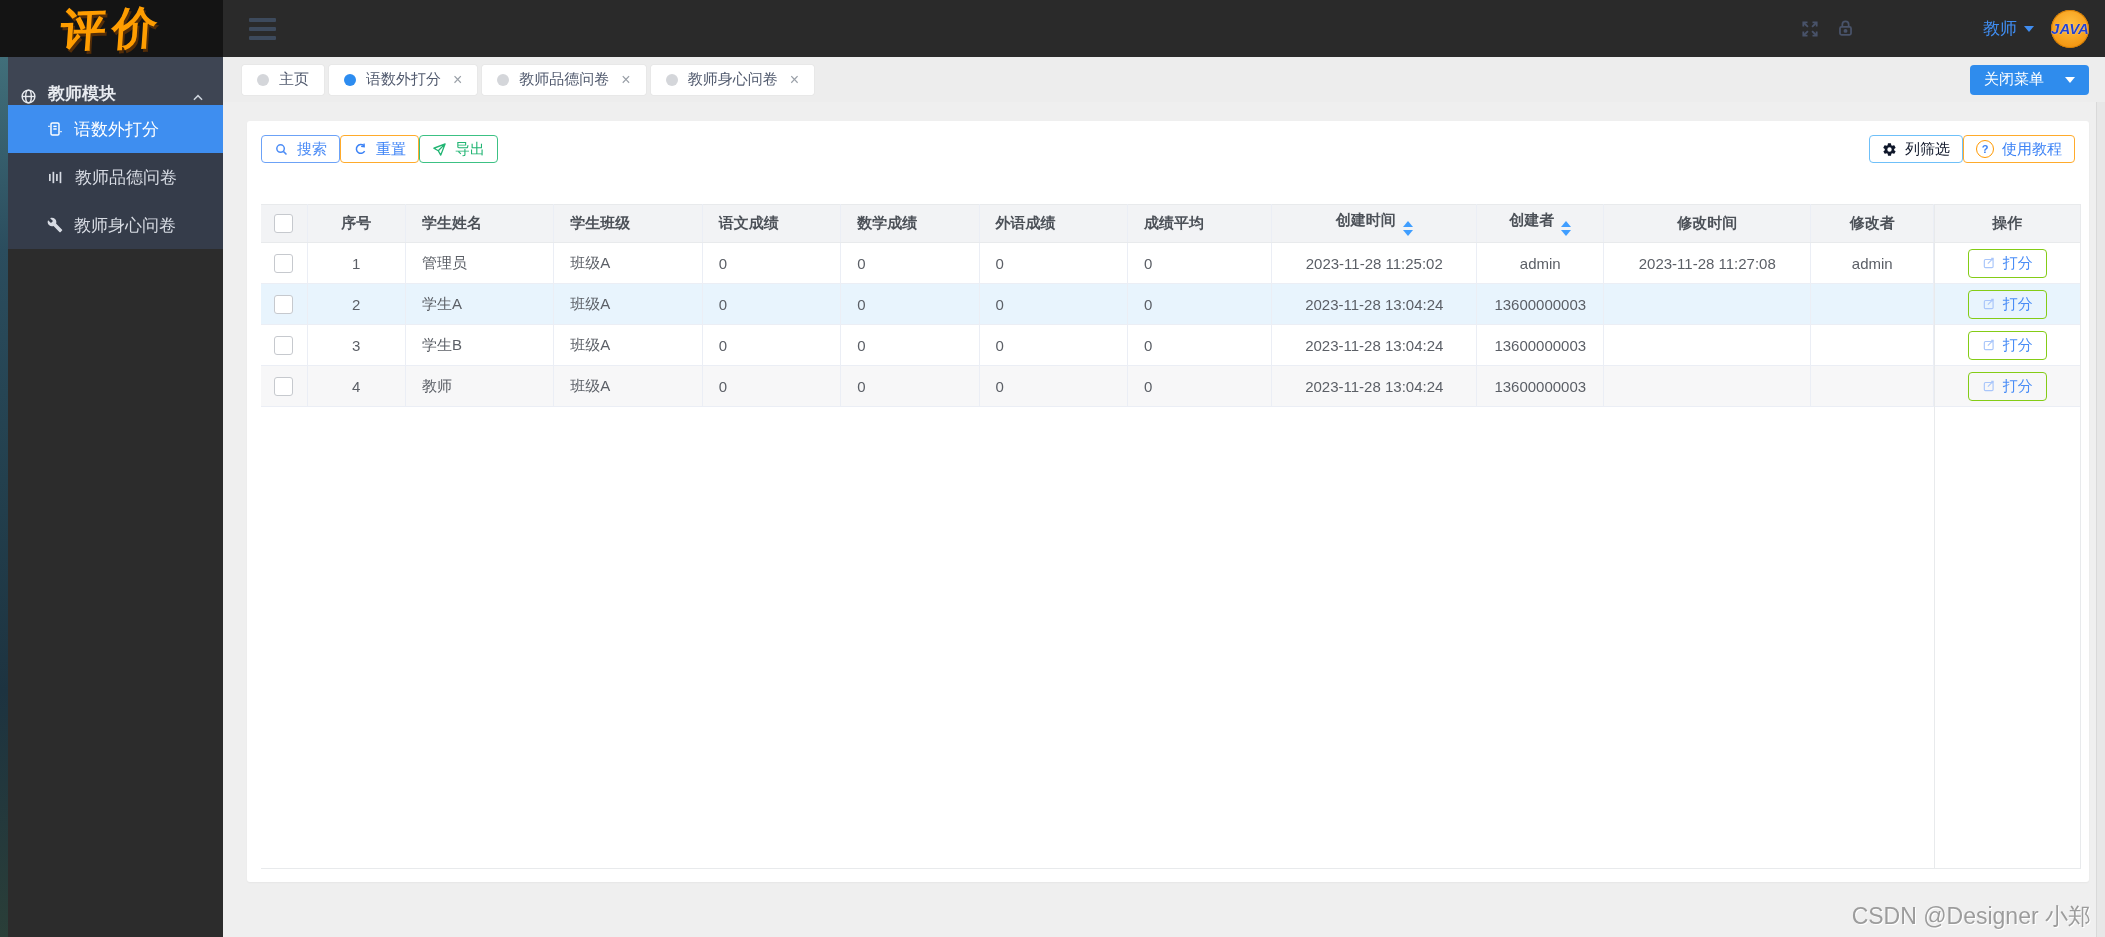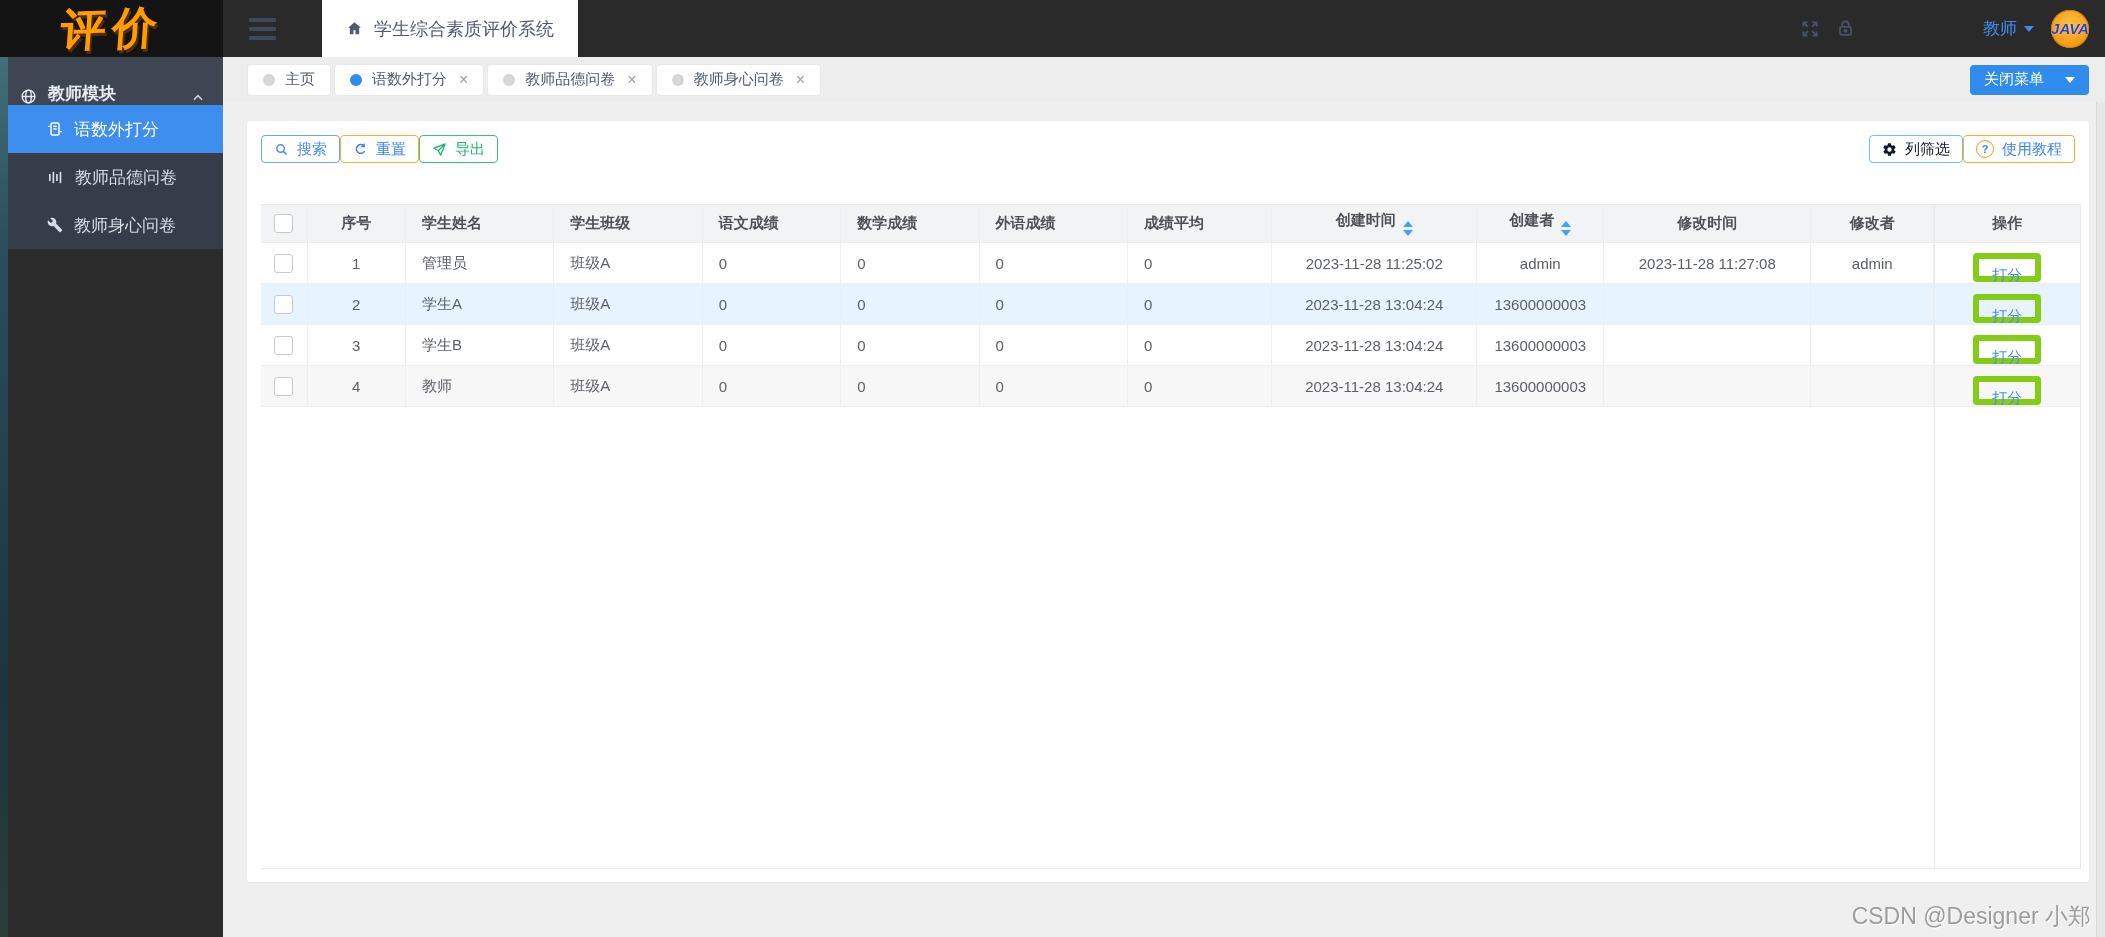--- a/index.html
+++ b/index.html
@@ -36,21 +36,21 @@
   .user{display:flex;align-items:center;gap:7px;color:#3f8cf0;font-size:17px;cursor:pointer;}
   .caret-dn{width:0;height:0;border-left:5px solid transparent;border-right:5px solid transparent;
     border-top:6px solid #3f8cf0;}
   .avatar{width:38px;height:38px;border-radius:50%;margin-left:17px;margin-right:6px;cursor:pointer;
     background:radial-gradient(circle at 50% 38%,#ffc043,#f59a15 70%,#e8880a);
     display:flex;align-items:center;justify-content:center;box-shadow:0 0 0 1px #d57e06 inset;}
   .avatar span{font-size:15px;font-weight:bold;color:#2742c9;text-shadow:0 0 1px #fff;font-style:italic;}
 
   
   .tabbar{position:absolute;left:223px;right:0;top:57px;height:45px;background:#ededed;
-    display:flex;align-items:center;padding-left:25px;z-index:3;}
+    display:flex;align-items:center;padding-left:19px;z-index:3;}
   .tab{height:30px;background:#fff;border-radius:2px;display:inline-flex;align-items:center;
     gap:10px;padding:0 15px;margin-right:5px;font-size:15px;color:#515a6e;cursor:pointer;
     box-shadow:0 0 1px rgba(0,0,0,.2);}
   .tab .dot{width:12px;height:12px;border-radius:50%;background:#d4d6da;}
   .tab.active .dot{background:#2d8cf0;}
   .tab .x{color:#9aa0a8;font-size:16px;line-height:1;margin-left:2px;}
   .close-menu{margin-left:auto;margin-right:16px;height:30px;border:none;border-radius:4px;
     background:#2f8ced;color:#fff;font-size:15px;display:flex;align-items:center;gap:21px;
     padding:0 14px;cursor:pointer;font-family:inherit;}
   .close-menu .caret{width:0;height:0;border-left:5px solid transparent;border-right:5px solid transparent;
@@ -83,22 +83,22 @@
     border-right:1px solid #ebeef5;background:#fff;overflow:hidden;white-space:nowrap;}
   tr.hl-blue td{background:#e8f4fd;}
   tr.hl-gray td{background:#f7f7f8;}
   .l{text-align:left;padding-left:16px;}
   .c{text-align:center;}
   .cb{width:17px;height:17px;border:1px solid #c6c9ce;border-radius:3px;background:#fff;margin:0 auto;cursor:pointer;}
   .sorts{display:inline-flex;flex-direction:column;gap:3px;margin-left:7px;vertical-align:-2px;cursor:pointer;}
   .s-up{width:0;height:0;border-left:5px solid transparent;border-right:5px solid transparent;border-bottom:6px solid #409eff;}
   .s-dn{width:0;height:0;border-left:5px solid transparent;border-right:5px solid transparent;border-top:6px solid #409eff;}
   .score-btn{display:inline-flex;align-items:center;gap:7px;height:29px;padding:0 13px;
-    border:6px solid #84cc16;border-radius:4px;color:#4a8df6;background:transparent;font-size:15px;
-    cursor:pointer;font-family:inherit;flex-direction:column;}
+    border:1px solid #84cc16;border-radius:4px;color:#4a8df6;background:transparent;font-size:15px;
+    cursor:pointer;font-family:inherit;}
   .score-btn svg{color:#a9c6fa;}
   .v-line{position:absolute;top:0;bottom:0;width:1px;background:#e8eaec;}
 
   .watermark{position:absolute;right:14px;bottom:5px;color:#9c9c9c;font-size:23px;
     text-shadow:1px 1px 0 #fff;}
 </style>
 </head>
 <body>
 
 <div class="app">
@@ -159,28 +159,20 @@
     </nav>
     <div class="edge-strip"></div>
   </aside>
 
   <header class="topbar">
     <div class="hamburger">
         <i></i>
         <i></i>
         <i></i>
       </div>
-    <div class="title-box">
-      <span class="home">
-        <svg width="17" height="17" viewBox="0 0 24 24" fill="currentColor">
-            <path d="M12 3.2 3 11h2.4v9h5.2v-5.4h2.8V20h5.2v-9H21z"></path>
-          </svg>
-      </span>
-      <span>学生综合素质评价系统</span>
-    </div>
     <div class="topbar-right">
       <span class="tb-icon">
         <svg width="20" height="20" viewBox="0 0 24 24" fill="none" stroke="currentColor" stroke-width="2.2">
           <path d="M4 9V4h5M15 4h5v5M20 15v5h-5M9 20H4v-5"></path>
             <path d="M4.5 4.5l5 5M19.5 4.5l-5 5M19.5 19.5l-5-5M4.5 19.5l5-5"></path>
         </svg>
       </span>
       <span class="tb-icon">
         <svg width="19" height="19" viewBox="0 0 24 24" fill="none" stroke="currentColor" stroke-width="2.2">
           <rect x="5" y="10" width="14" height="10" rx="2"></rect>

